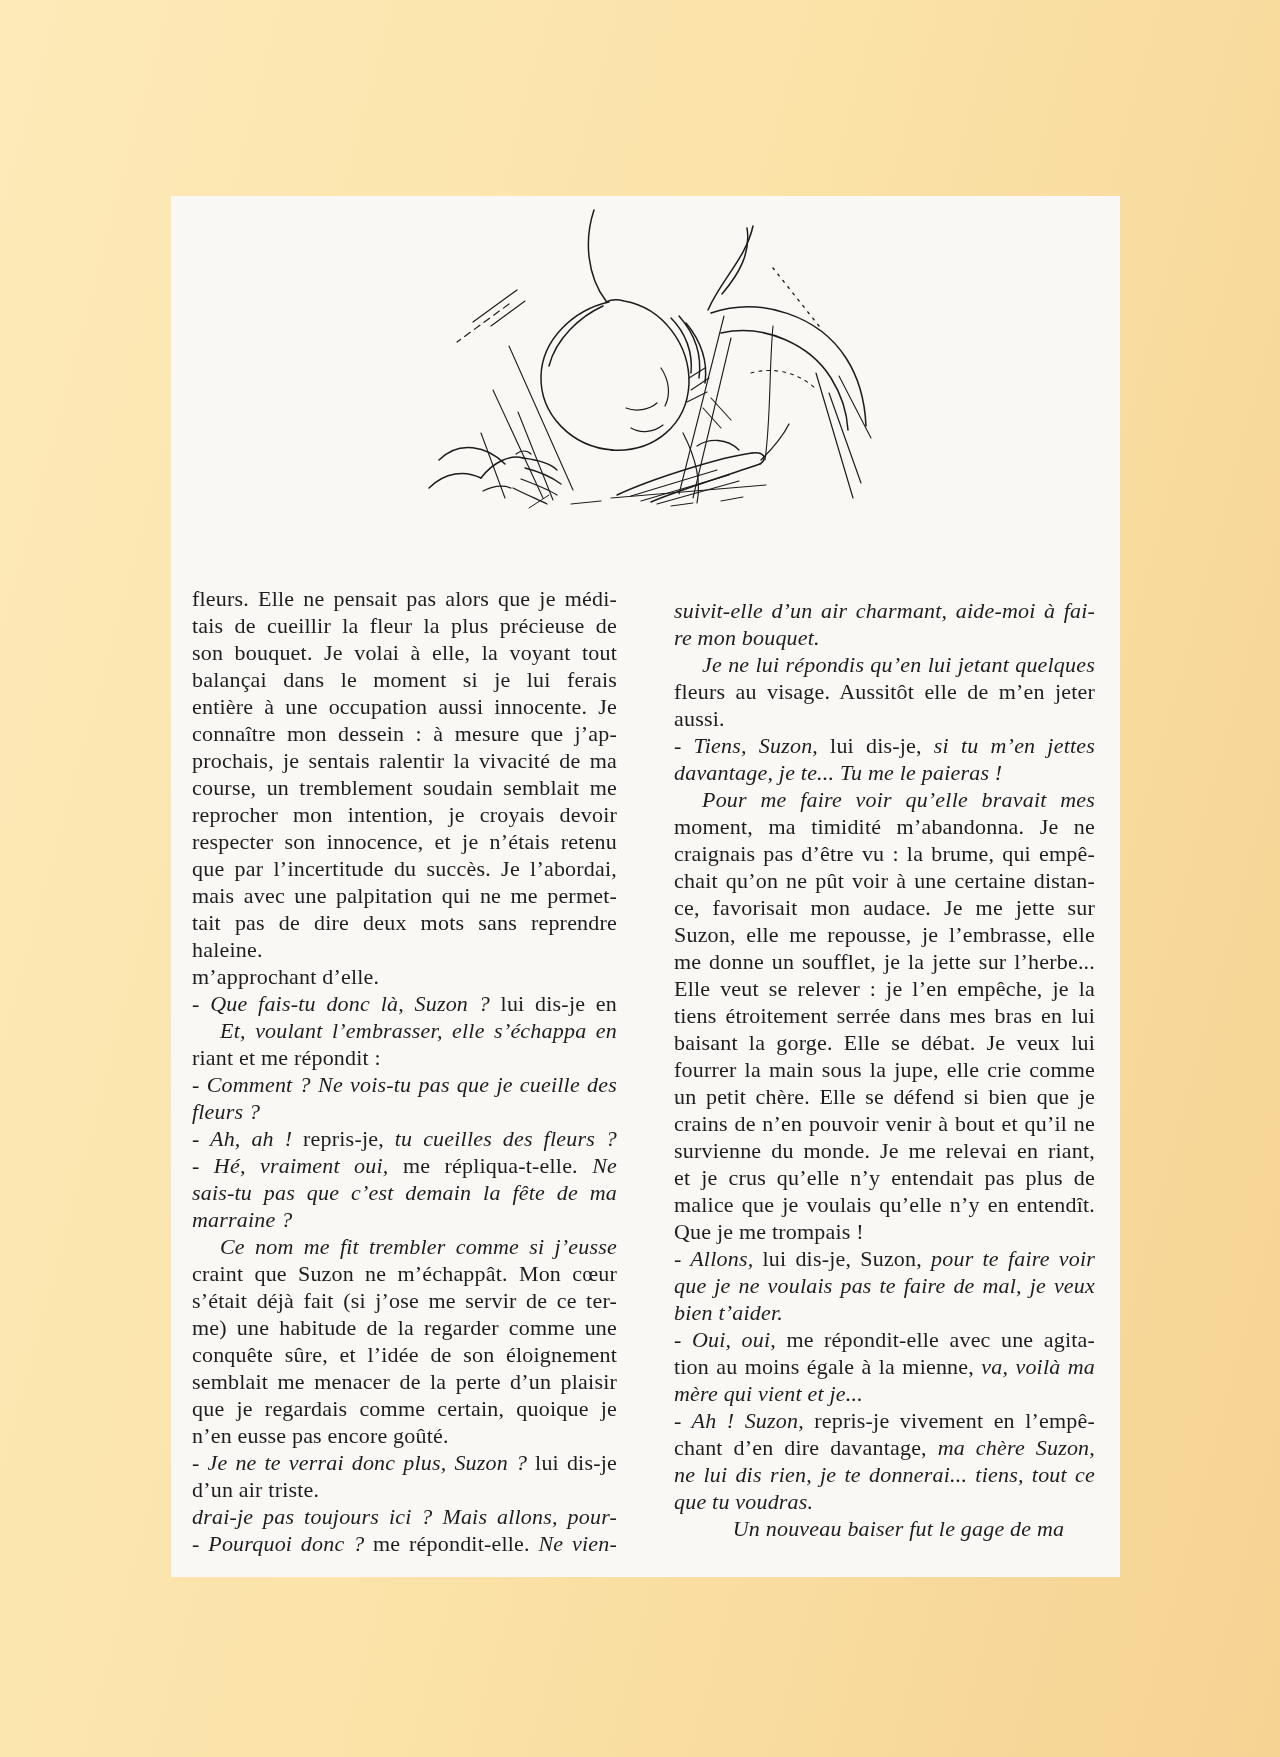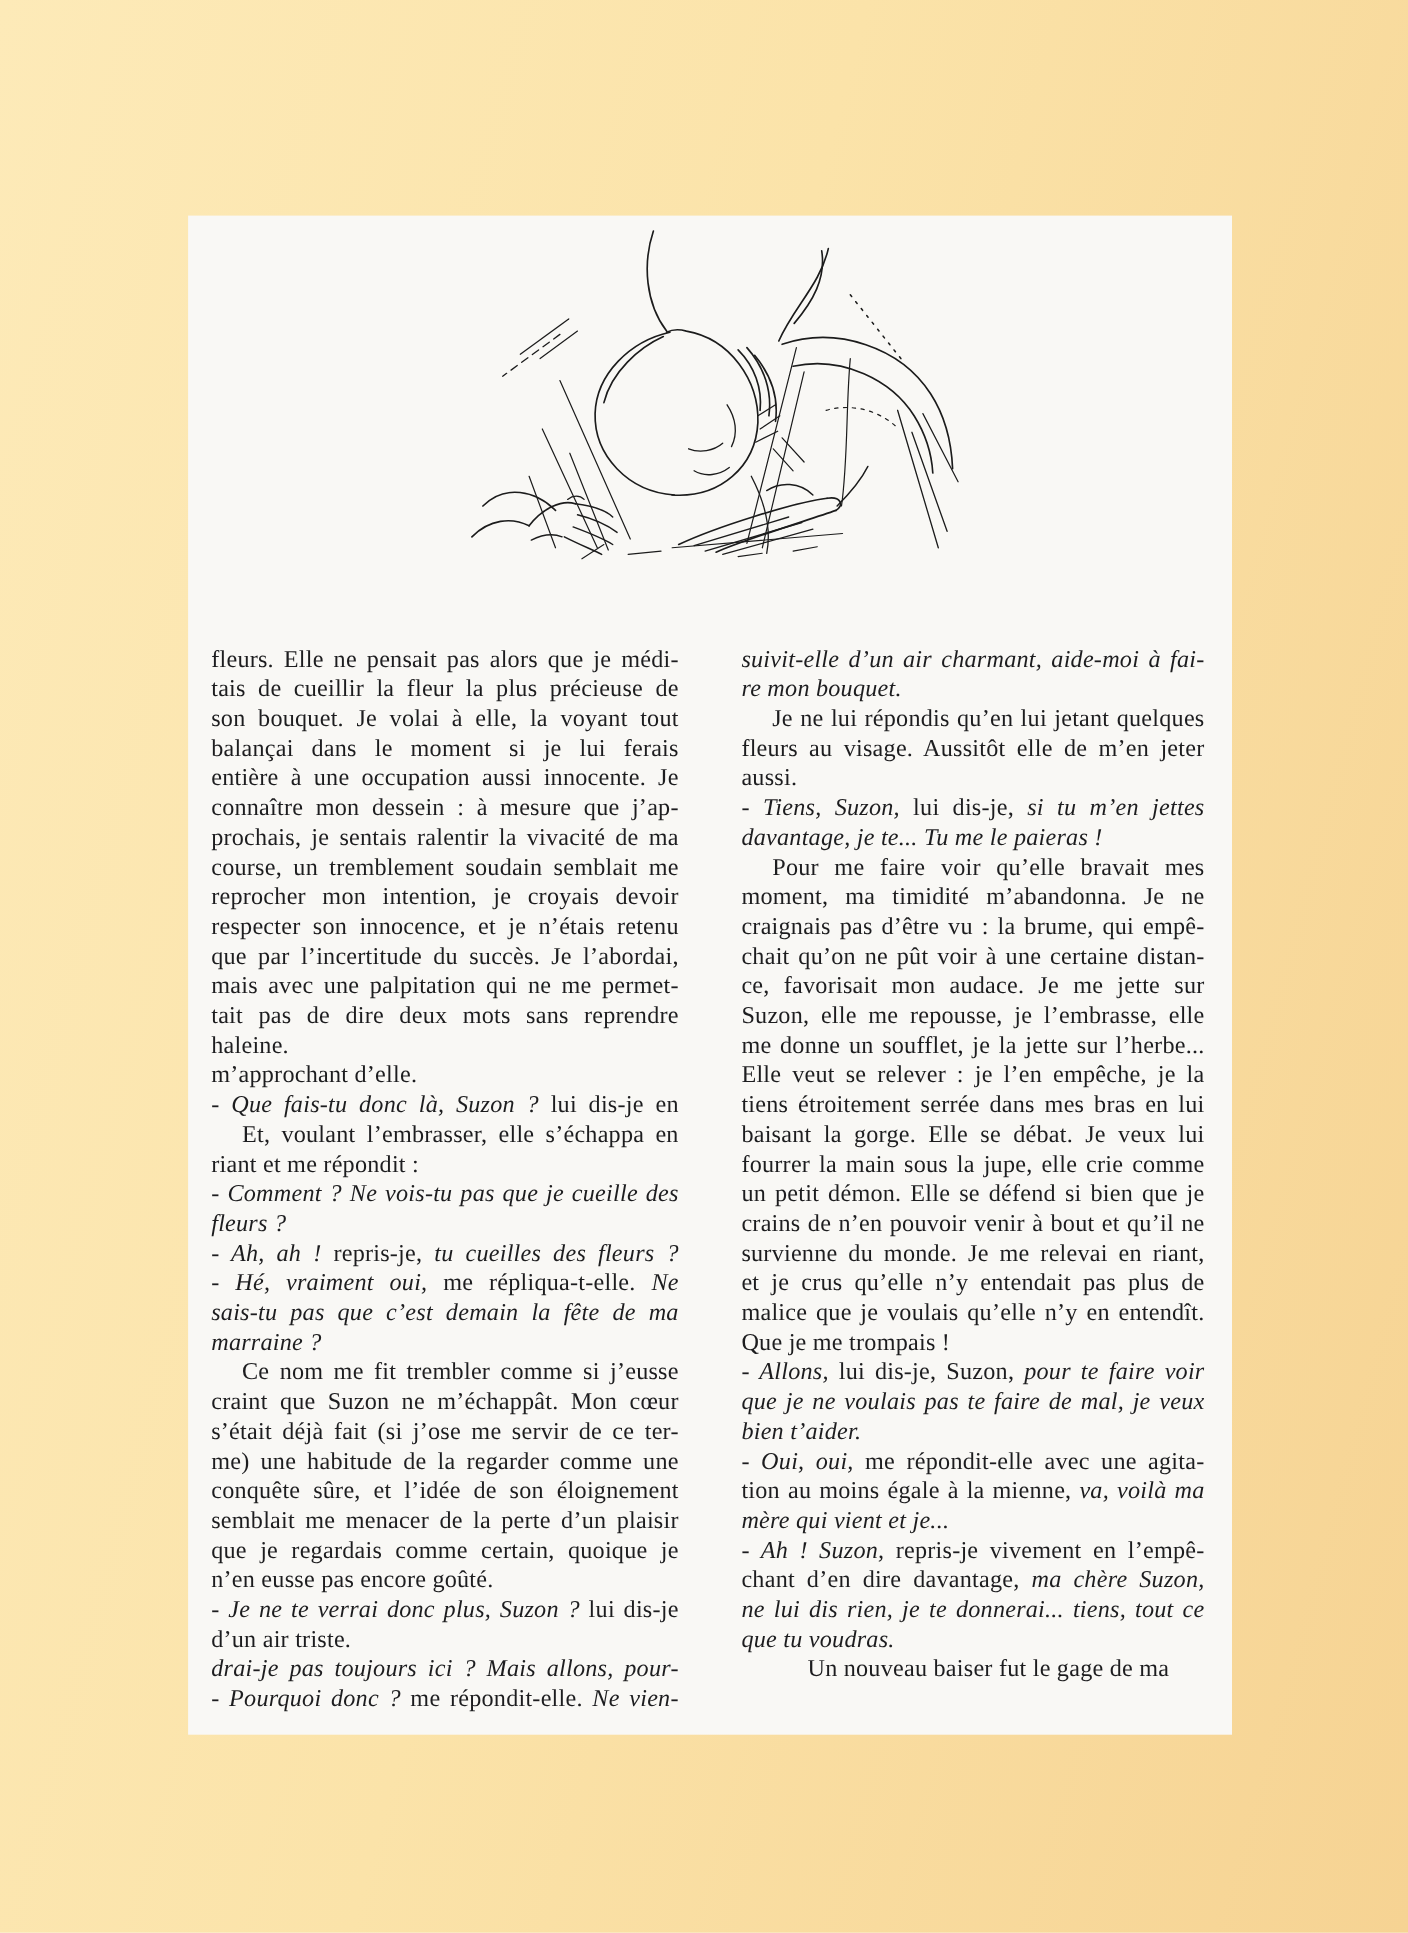--- a/index.html
+++ b/index.html
@@ -15,27 +15,27 @@
   .illustration{
     position:absolute;left:250px;top:2px;width:452px;height:312px;
   }
   .illustration svg{width:100%;height:100%;}
   .col{
     position:absolute;top:389px;width:425px;
     font-size:22px;line-height:27px;color:var(--ink,#1d1d1f);
     letter-spacing:0.2px;
   }
   .col-left{left:21px;}
-  .col-right{left:503px;width:421px;}
+  .col-right{left:503px;width:421px;margin-top:12px;}
   .line{
     height:27px;overflow:hidden;
     text-align:justify;text-align-last:justify;
   }
   .line.end{text-align:center;text-align-last:left;}
-  .line.indent{text-indent:28px;}
+  .line.indent{text-indent:28px;font-style:italic;}
   .it{font-style:italic;}
 </style>
 </head>
 <body>
 
 <div class="stage">
   <div class="paper">
 
     <div class="illustration">
       <svg viewBox="0 0 452 312" fill="none">
@@ -162,21 +162,21 @@
         <div class="line"><span>moment, ma timidité m’abandonna. Je ne</span></div>
         <div class="line"><span>craignais pas d’être vu : la brume, qui empê-</span></div>
         <div class="line"><span>chait qu’on ne pût voir à une certaine distan-</span></div>
         <div class="line"><span>ce, favorisait mon audace. Je me jette sur</span></div>
         <div class="line"><span>Suzon, elle me repousse, je l’embrasse, elle</span></div>
         <div class="line"><span>me donne un soufflet, je la jette sur l’herbe...</span></div>
         <div class="line"><span>Elle veut se relever : je l’en empêche, je la</span></div>
         <div class="line"><span>tiens étroitement serrée dans mes bras en lui</span></div>
         <div class="line"><span>baisant la gorge. Elle se débat. Je veux lui</span></div>
         <div class="line"><span>fourrer la main sous la jupe, elle crie comme</span></div>
-        <div class="line"><span>un petit démon. Elle se défend si bien que je</span></div>
+        <div class="line"><span>un petit chère. Elle se défend si bien que je</span></div>
         <div class="line"><span>crains de n’en pouvoir venir à bout et qu’il ne</span></div>
         <div class="line"><span>survienne du monde. Je me relevai en riant,</span></div>
         <div class="line"><span>et je crus qu’elle n’y entendait pas plus de</span></div>
         <div class="line"><span>malice que je voulais qu’elle n’y en entendît.</span></div>
         <div class="line end"><span>Que je me trompais !</span></div>
         <div class="line"><span class="it">- Allons, </span><span>lui dis-je, Suzon, </span><span class="it">pour te faire voir</span></div>
         <div class="line"><span class="it">que je ne voulais pas te faire de mal, je veux</span></div>
         <div class="line end"><span class="it">bien t’aider.</span></div>
         <div class="line"><span class="it">- Oui, oui, </span><span>me répondit-elle avec une agita-</span></div>
         <div class="line"><span>tion au moins égale à la mienne, </span><span class="it">va, voilà ma</span></div>

